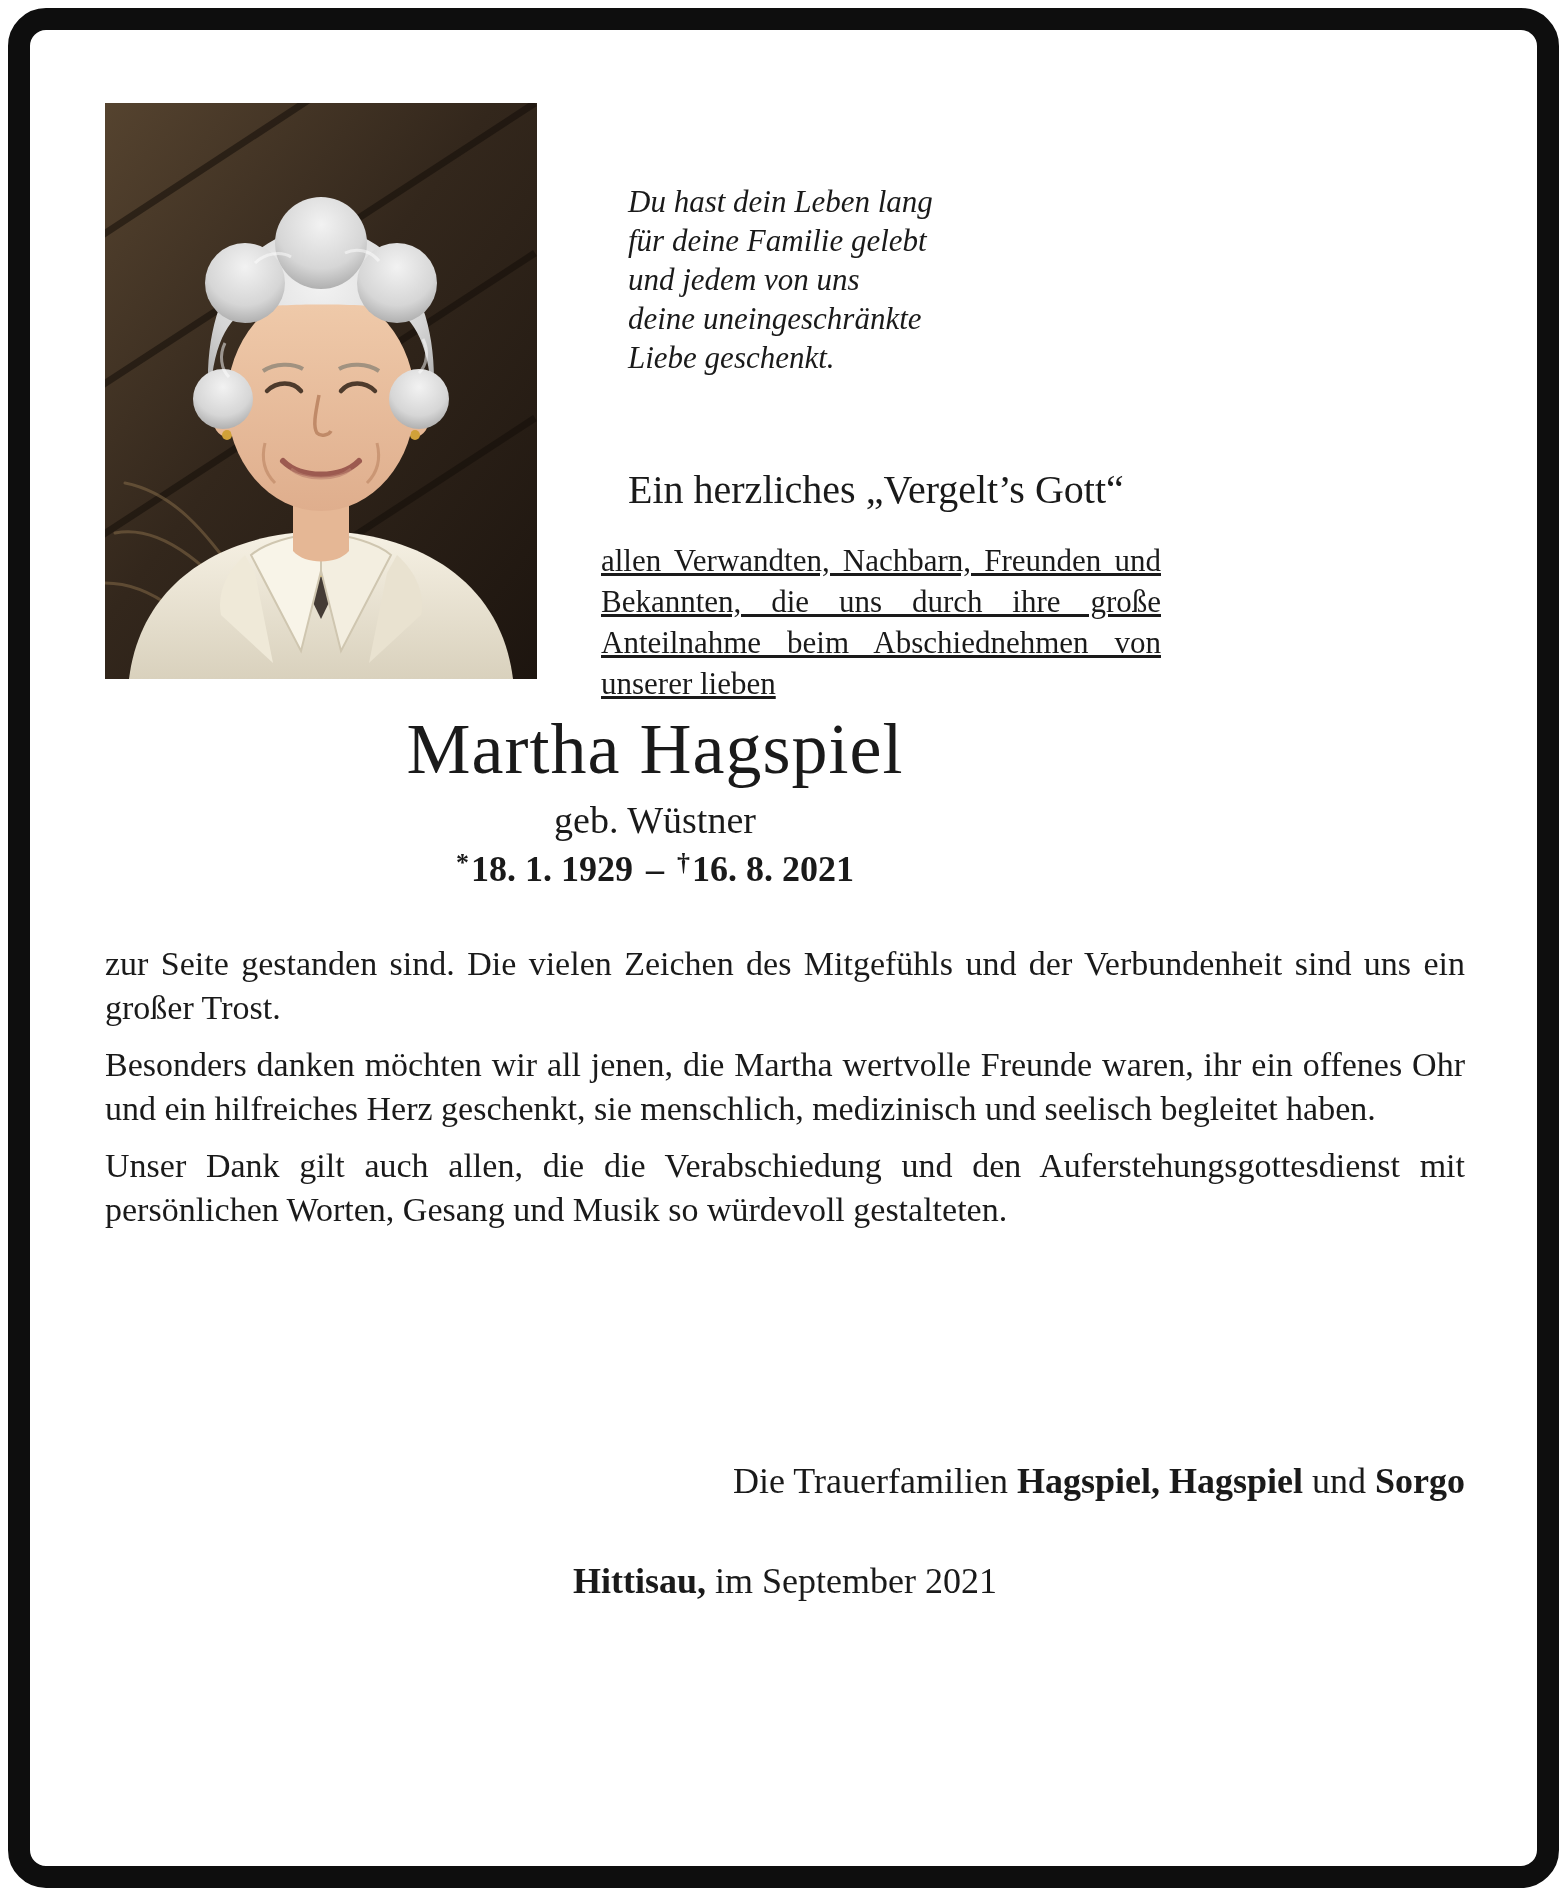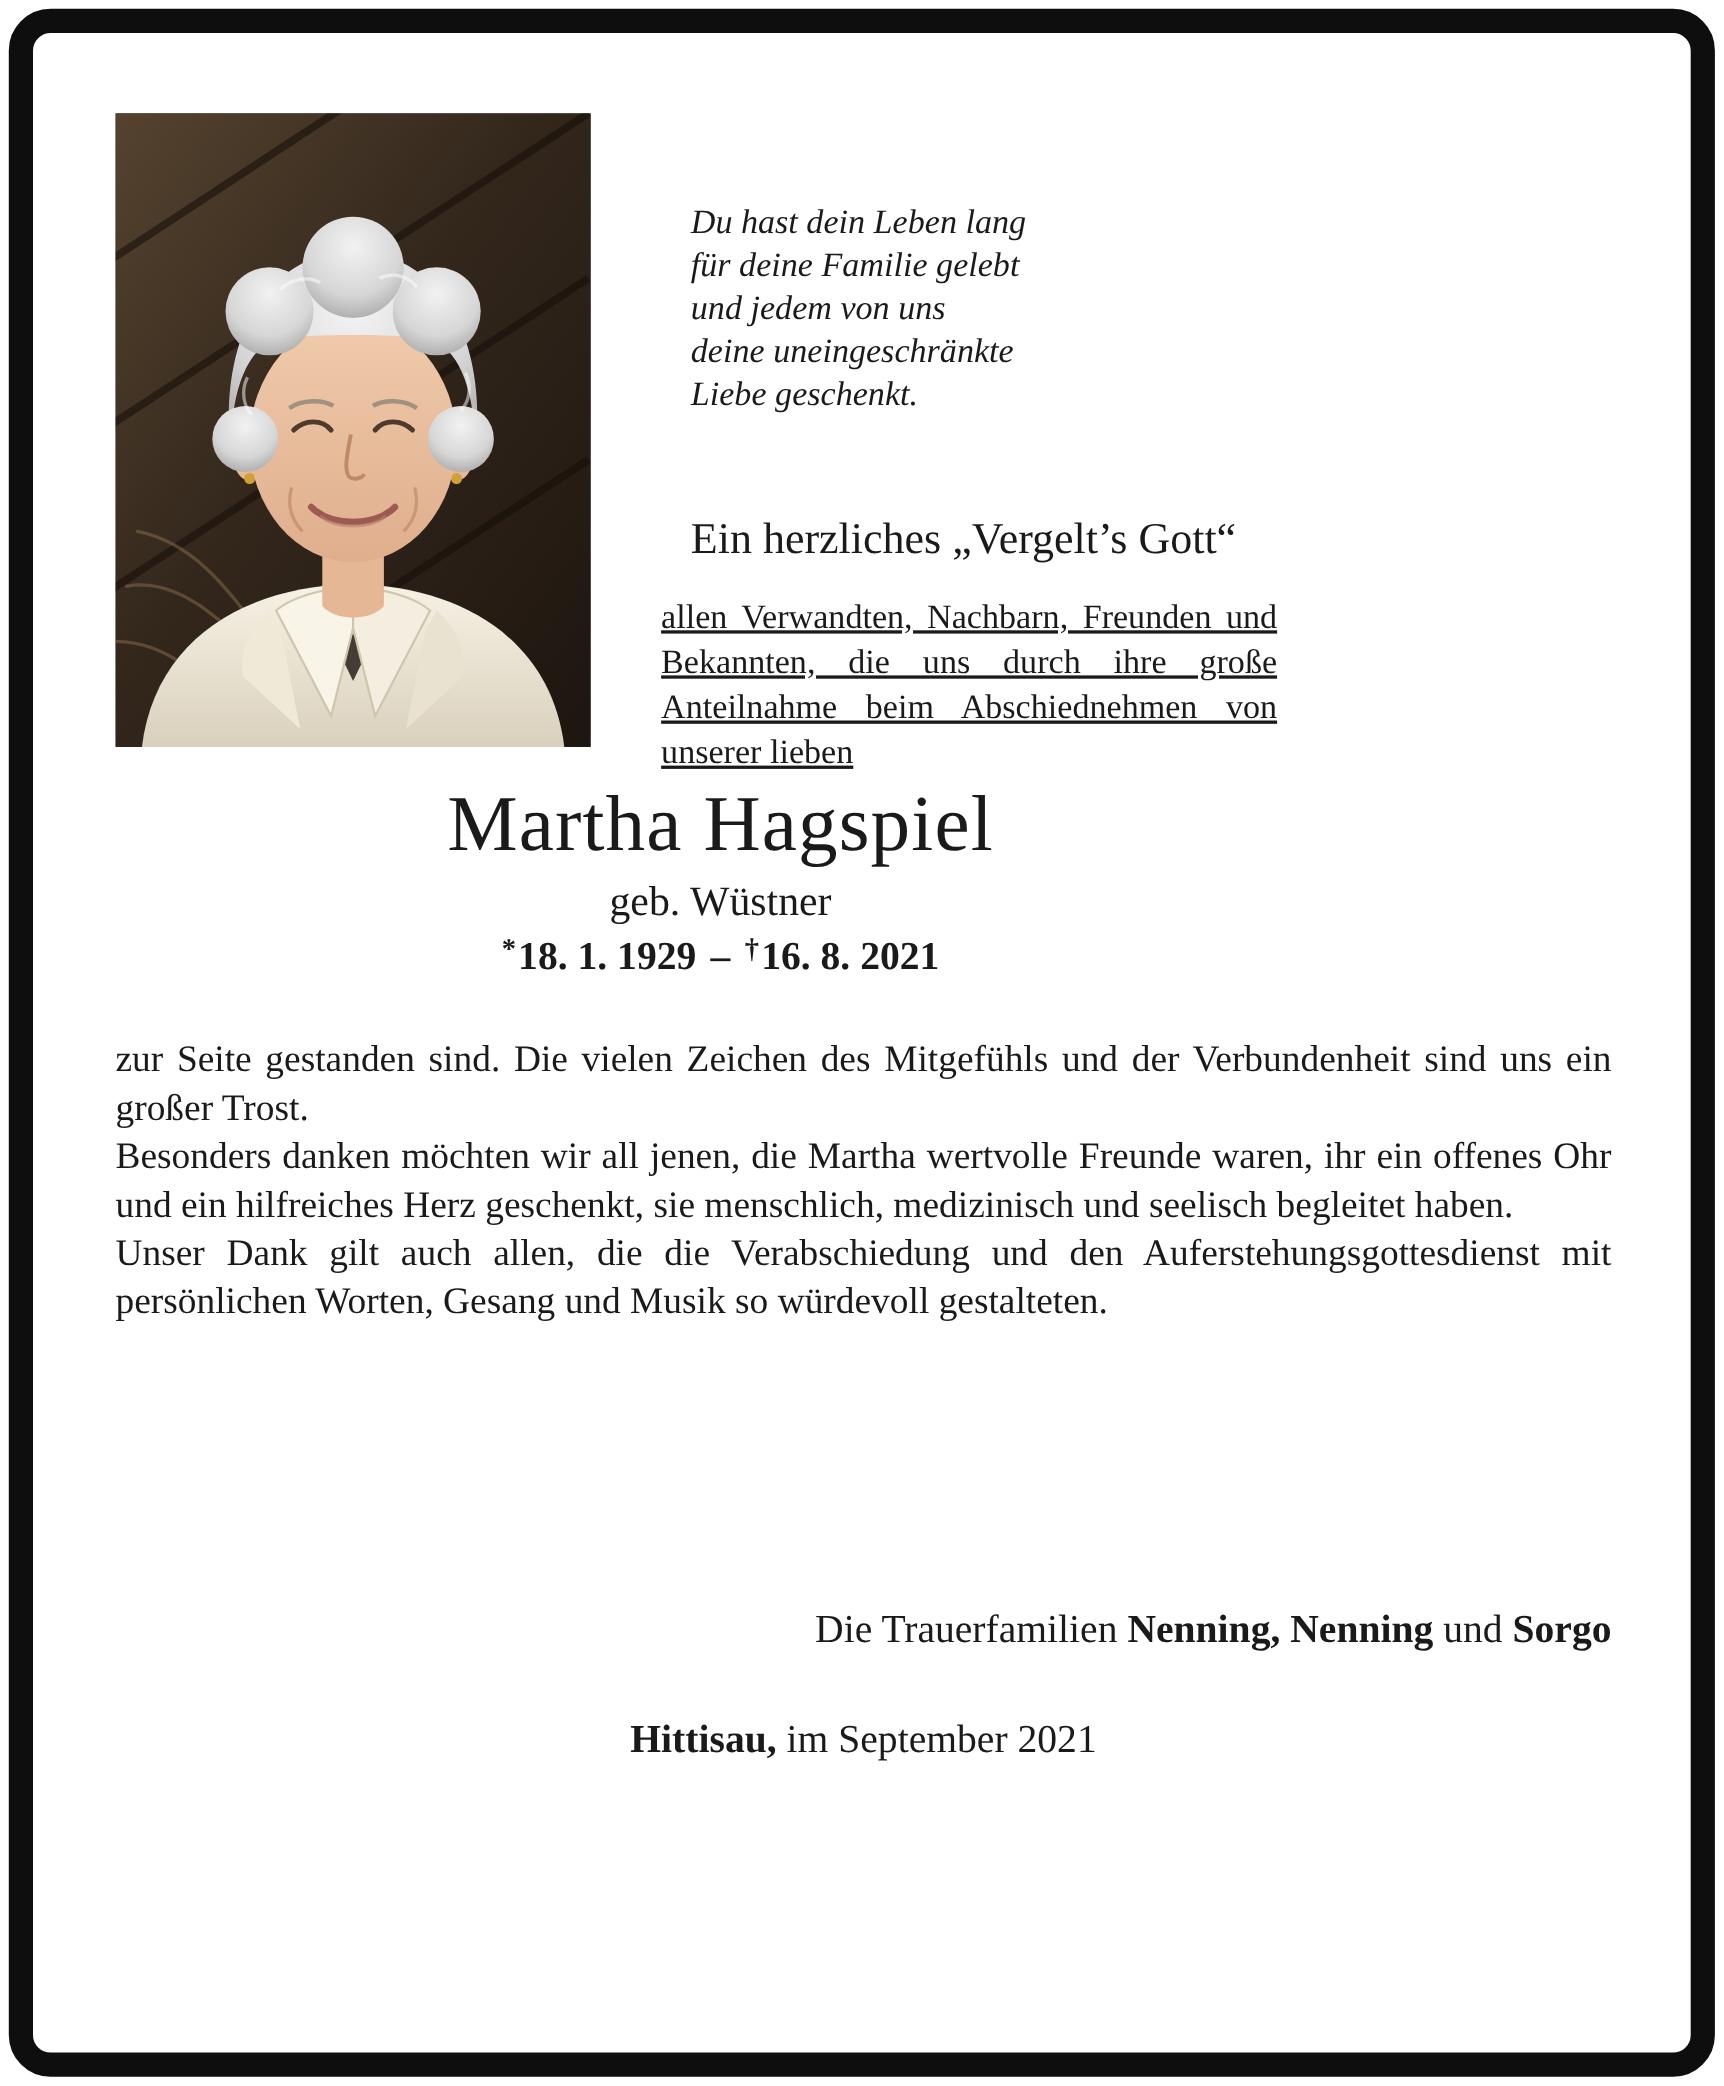--- a/index.html
+++ b/index.html
@@ -48,21 +48,21 @@
   .maiden { font-size:38px; font-weight:normal; margin-top:10px; }
   .dates { font-size:36px; font-weight:bold; margin-top:6px; }
   .dates .sym { font-size:0.72em; position:relative; top:-0.38em; margin-right:2px; }
   .dates .dash { margin:0 4px; }
 
   .body-text {
     position:absolute; left:105px; top:942px; width:1360px;
     font-size:34px; line-height:44px; text-align:justify;
     hyphens:auto;
   }
-  .body-text p + p { }
+  .body-text p + p { margin-top:13px; }
 
   .families {
     position:absolute; left:105px; top:1460px; width:1360px;
     font-size:36px; text-align:right;
   }
   .placeline {
     position:absolute; left:105px; top:1560px; width:1360px;
     font-size:36px; text-align:center;
   }
   .b { font-weight:bold; }
@@ -165,17 +165,17 @@
       <span class="sym">†</span><span>16. 8. 2021</span>
     </div>
   </div>
 
   <div class="body-text">
     <p>zur Seite gestanden sind. Die vielen Zeichen des Mitgefühls und der Verbundenheit sind uns ein großer Trost.</p>
     <p>Besonders danken möchten wir all jenen, die Martha wertvolle Freunde waren, ihr ein offenes Ohr und ein hilfreiches Herz geschenkt, sie menschlich, medizinisch und seelisch begleitet haben.</p>
     <p>Unser Dank gilt auch allen, die die Verabschiedung und den Auferstehungsgottesdienst mit persönlichen Worten, Gesang und Musik so würdevoll gestalteten.</p>
   </div>
 
-  <p class="families"><span>Die Trauerfamilien </span><span class="b">Nenning, Nenning</span><span> und </span><span class="b">Sorgo</span></p>
+  <p class="families"><span>Die Trauerfamilien </span><span class="b">Hagspiel, Hagspiel</span><span> und </span><span class="b">Sorgo</span></p>
 
   <p class="placeline"><span class="b">Hittisau,</span><span> im September 2021</span></p>
 
 </div>
 
 </body></html>

